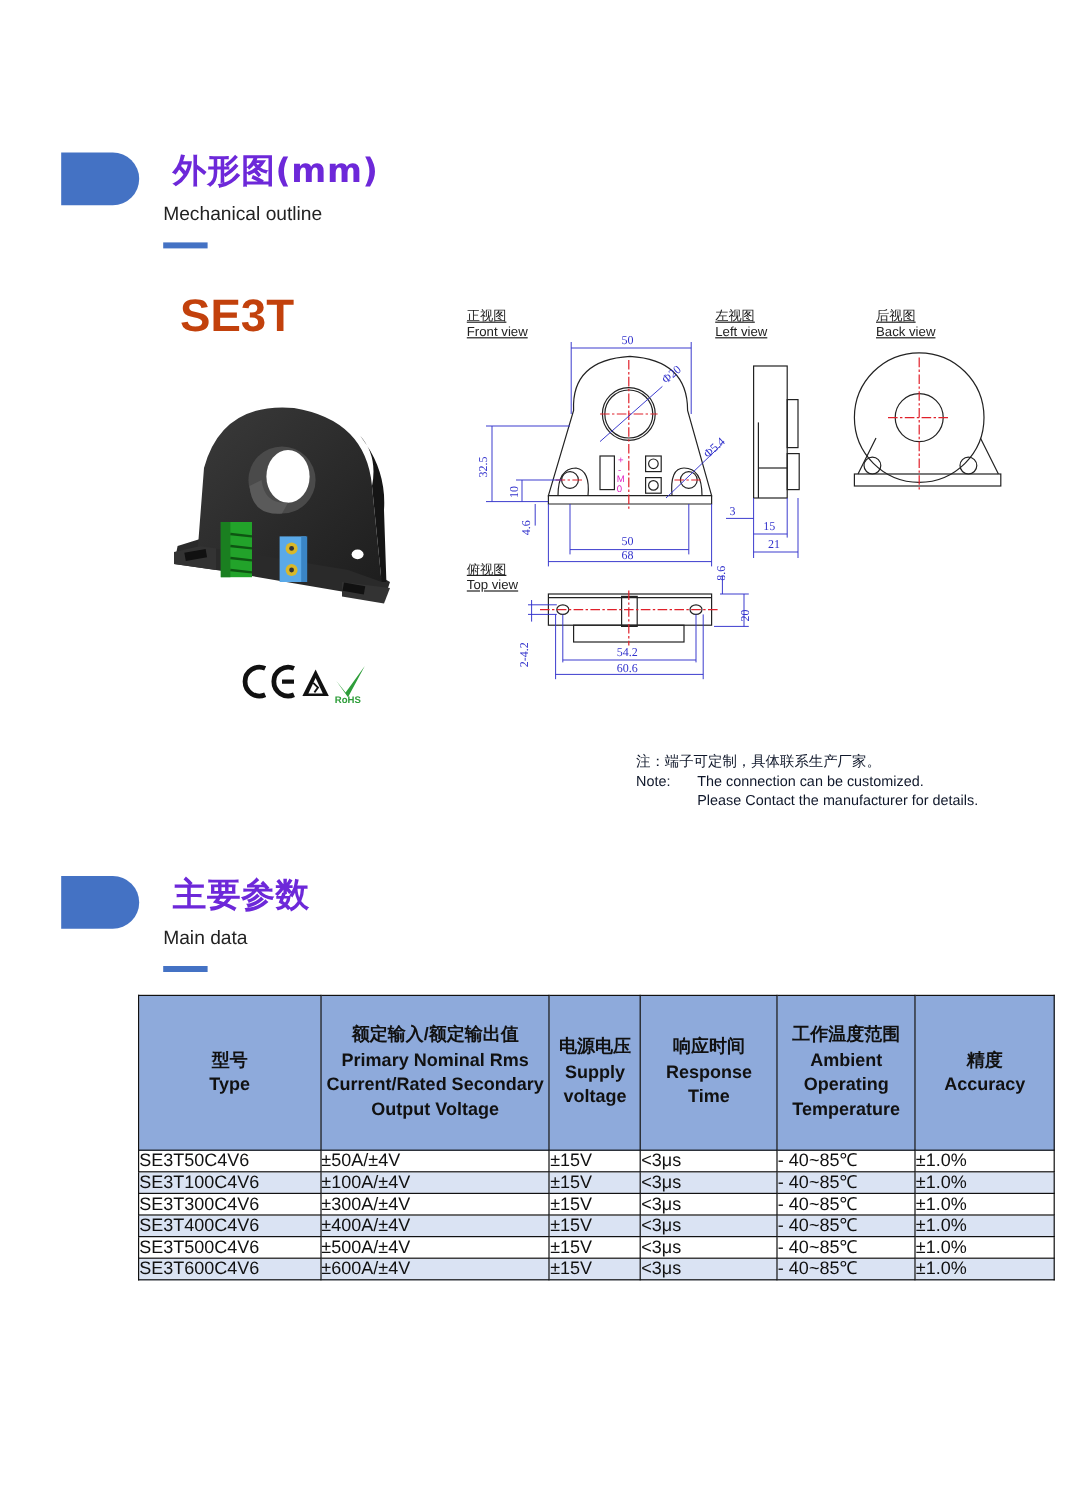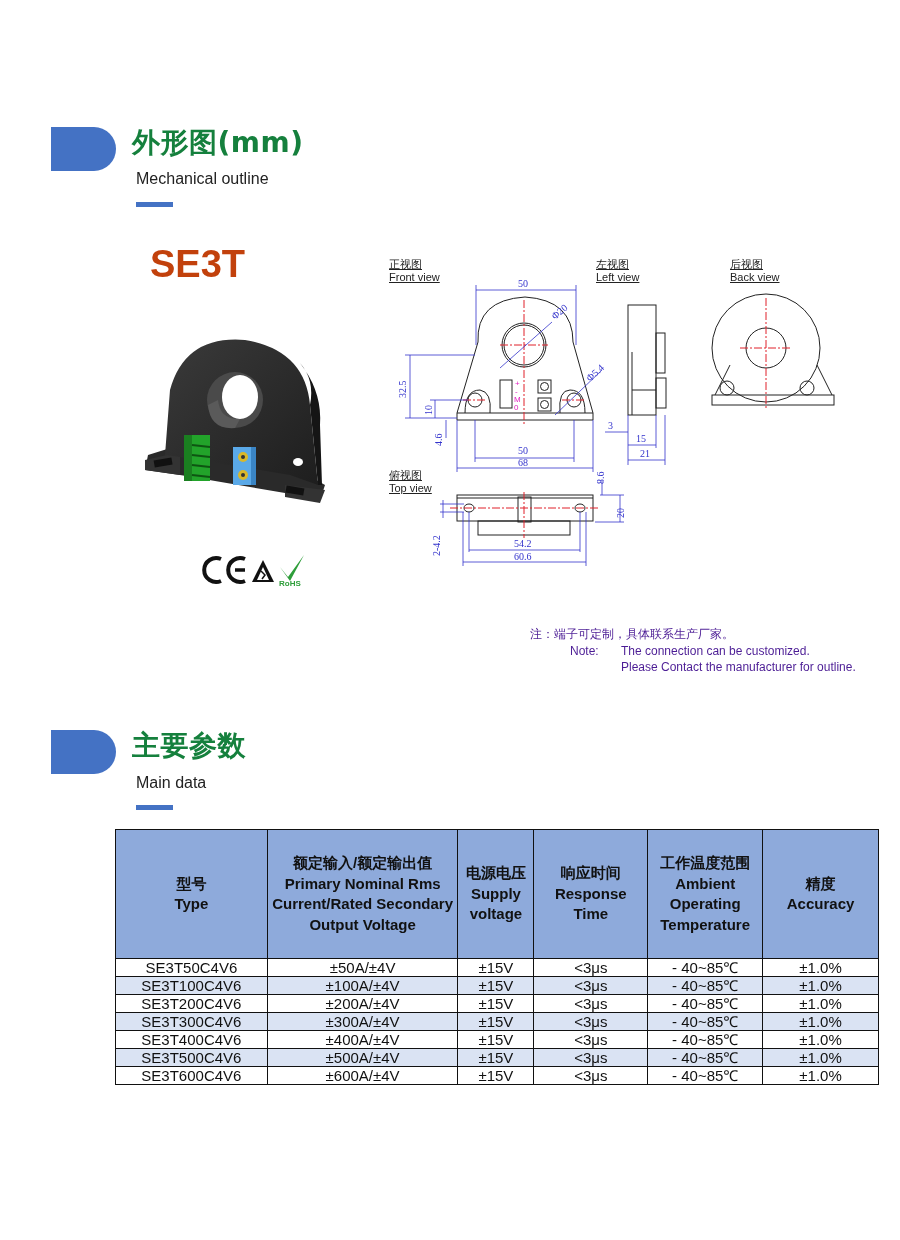--- a/index.html
+++ b/index.html
@@ -1,38 +1,38 @@
 <!DOCTYPE html>
 <html><head>
 <meta charset="utf-8">
 <style>
   html, body { margin:0; padding:0; background:#ffffff; }
   body { width:900px; height:1240px; position:relative; overflow:hidden;
          font-family:"DejaVu Sans", sans-serif; color:#111; }
   .abs { position:absolute; }
   .tab-shape { position:absolute; left:51px; width:65px; height:44px; background:#4472c4;
                border-radius:0 22px 22px 0; }
-  .sec-title { position:absolute; left:132px; font-size:28px; font-weight:bold; color:#15803d; letter-spacing:0.5px; }
+  .sec-title { position:absolute; left:144px; font-size:28px; font-weight:bold; color:#6d28d9; letter-spacing:0.5px; }
   .sec-sub { position:absolute; left:136px; font-size:16px; color:#222; font-family:"Liberation Sans", sans-serif; }
   .sec-bar { position:absolute; left:136px; width:37px; height:5px; background:#4472c4; }
   .model { position:absolute; left:150px; top:243px; font-size:38px; font-weight:bold;
            font-family:"Liberation Sans", sans-serif; color:#c2410c; }
   .view-label { position:absolute; font-size:11px; line-height:13px; color:#222; font-family:"Liberation Sans", sans-serif;text-decoration:underline; }
-  .note { position:absolute; left:530px; top:626px; font-size:12px; line-height:16.5px; color:#4c1d95;
+  .note { position:absolute; left:530px; top:626px; font-size:12px; line-height:16.5px; color:#0f172a;
           font-family:"Liberation Sans", sans-serif; }
-  .note .row { display:flex;margin-left:40px; }
+  .note .row { display:flex; }
   .note .k { width:51px; }
   table.spec { position:absolute; left:115px; top:829px; width:764px; border-collapse:collapse;
                font-family:"Liberation Sans", sans-serif; }
   table.spec th { background:#8eaadb; border:1.5px solid #111; font-size:15px; font-weight:bold;
                   line-height:20.5px; padding:0 2px; height:128px; color:#111; }
-  table.spec td { border:1.5px solid #111; text-align:center; font-size:15px; height:17px;
+  table.spec td { border:1.5px solid #111; text-align:left; font-size:15px; height:17px;
                   line-height:17px; padding:0; color:#111; }
   table.spec tr:nth-child(even) td { background:#dae3f3; }
-  .cert { position:absolute; top:553px; left:200px; display:flex; align-items:center; gap:2px; }
+  .cert { position:absolute; top:553px; left:200px; display:flex; align-items:flex-start; gap:2px; }
 </style>
 </head>
 <body>
 
 <div class="tab-shape" style="top:127px;"></div>
 <div class="sec-title" style="top:124px;">外形图(mm)</div>
 <div class="sec-sub" style="top:170px;">Mechanical outline</div>
 <div class="sec-bar" style="top:202px;"></div>
 
 <div class="model">SE3T</div>
@@ -226,21 +226,21 @@
 </svg>
 
 <div class="note">
   <div>注：端子可定制，具体联系生产厂家。</div>
   <div class="row">
       <span class="k">Note:</span>
       <span>The connection can be customized.</span>
     </div>
   <div class="row">
       <span class="k"></span>
-      <span>Please Contact the manufacturer for outline.</span>
+      <span>Please Contact the manufacturer for details.</span>
     </div>
 </div>
 
 <div class="tab-shape" style="top:730px;"></div>
 <div class="sec-title" style="top:727px;">主要参数</div>
 <div class="sec-sub" style="top:774px;">Main data</div>
 <div class="sec-bar" style="top:805px;"></div>
 
 <table class="spec">
   <colgroup>
@@ -290,28 +290,20 @@
     </tr>
     <tr>
       <td>SE3T100C4V6</td>
         <td>±100A/±4V</td>
         <td>±15V</td>
         <td>&lt;3μs</td>
         <td>- 40~85℃</td>
         <td>±1.0%</td>
     </tr>
     <tr>
-      <td>SE3T200C4V6</td>
-        <td>±200A/±4V</td>
-        <td>±15V</td>
-        <td>&lt;3μs</td>
-        <td>- 40~85℃</td>
-        <td>±1.0%</td>
-    </tr>
-    <tr>
       <td>SE3T300C4V6</td>
         <td>±300A/±4V</td>
         <td>±15V</td>
         <td>&lt;3μs</td>
         <td>- 40~85℃</td>
         <td>±1.0%</td>
     </tr>
     <tr>
       <td>SE3T400C4V6</td>
         <td>±400A/±4V</td>

